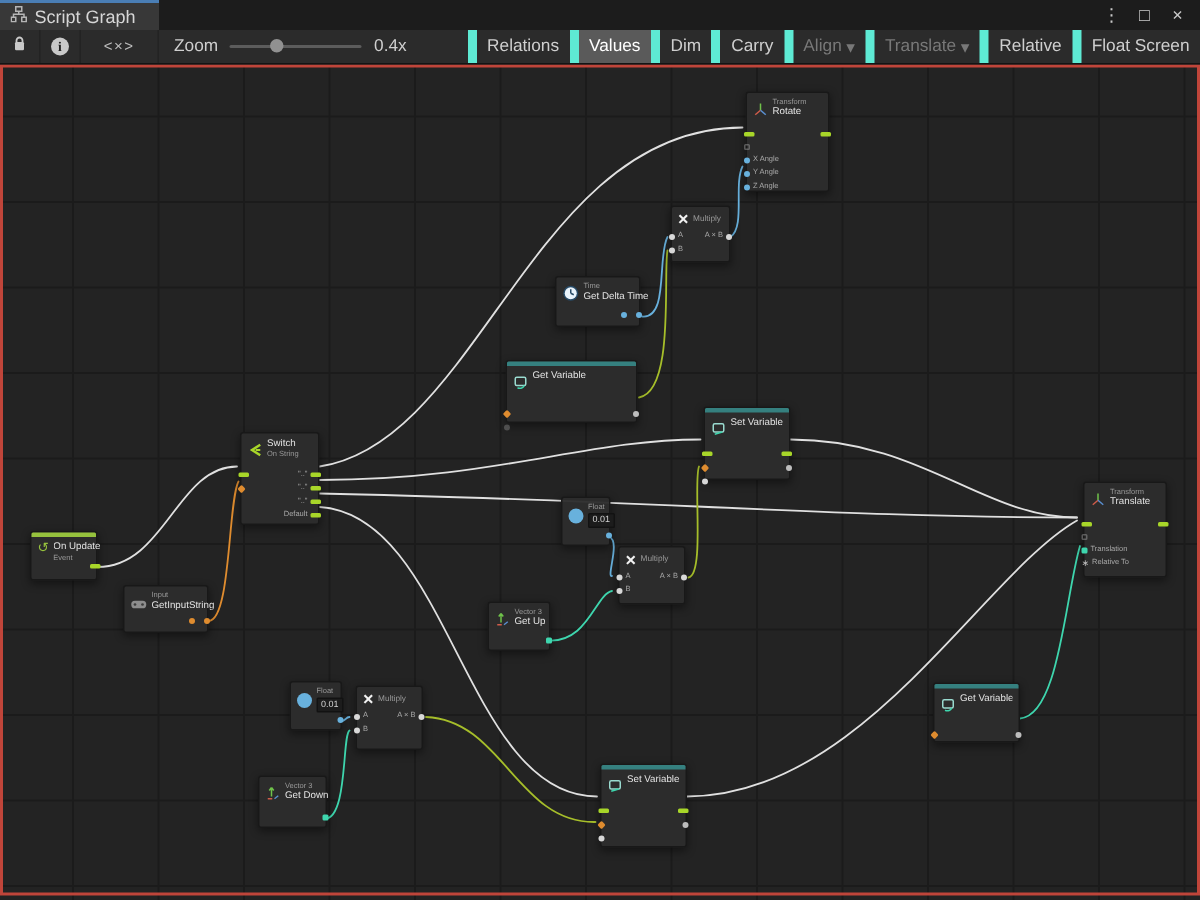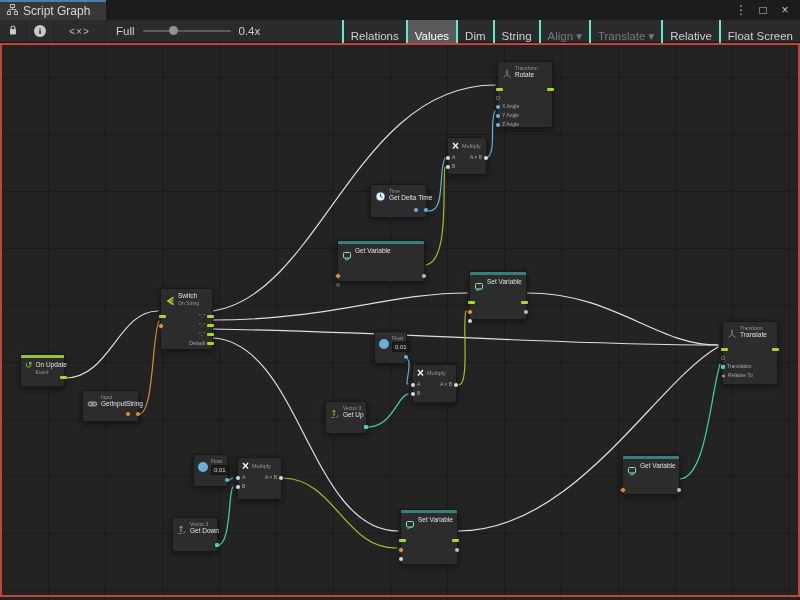--- a/index.html
+++ b/index.html
@@ -19,21 +19,21 @@
   .toolbar{position:absolute;left:0;top:20px;width:800px;height:23px;background:#2b2b2b;
            border-bottom:1px solid #141414;display:flex;align-items:stretch;color:#cfcfcf;font-size:11.5px;}
   .tbb{display:flex;align-items:center;justify-content:center;border-right:1px solid #232323;padding:0 7px;}
   .tbb.icon-btn{width:27px;padding:0;}
   .tbb.code-btn{width:52px;color:#bdbdbd;font-size:10px;letter-spacing:1px;}
   .graph-crumb{display:flex;align-items:center;gap:5px;padding:0 10px;border-right:1px solid #232323;}
   .zoom-sec{display:flex;align-items:center;gap:8px;padding:0 10px;}
   .slider-track{position:relative;width:88px;height:2px;background:#5c5c5c;border-radius:1px;}
   .slider-thumb{position:absolute;top:-4px;left:30%;width:9px;height:9px;border-radius:50%;background:#919191;}
   .tb-spacer{flex:1;}
-  .rbtn{display:flex;align-items:center;gap:3px;padding:16px 7px;border-left:2px solid #5eead4;white-space:nowrap;}
+  .rbtn{display:flex;align-items:center;gap:3px;padding:6px 7px;border-left:6px solid #5eead4;white-space:nowrap;}
   .rbtn[data-state="active"]{background:#5a5a5a;color:#fff;}
   .rbtn[data-state="disabled"]{color:#787878;align-items:center;}
   .circ-i{width:12px;height:12px;border-radius:50%;background:#c9c9c9;color:#222;font-size:9px;
           font-weight:bold;display:flex;align-items:center;justify-content:center;font-family:"Liberation Serif",serif;}
 
   
   .canvas{position:absolute;left:0;top:43px;width:800px;height:557px;background:#232323;overflow:hidden;
     background-image:linear-gradient(#1b1b1b 1px,transparent 1px),linear-gradient(90deg,#1b1b1b 1px,transparent 1px);
     background-size:57px 57px;background-position:48px 34px;}
   .graph-border{position:absolute;left:0;top:0;right:0;bottom:3px;border:2px solid var(--graph_border_red,#c0453a);
@@ -106,39 +106,39 @@
           </svg>
       </span>
     </div>
     <div class="tbb icon-btn">
       <span class="circ-i">i</span>
     </div>
     <div class="tbb code-btn">
       <span>&lt;×&gt;</span>
     </div>
     <div class="zoom-sec">
-      <span>Full</span>
+      <span>Zoom</span>
       <span class="slider-track">
         <span class="slider-thumb"></span>
       </span>
       <span>0.4x</span>
     </div>
     <div class="tb-spacer"></div>
 
     <div class="rbtn" data-state="normal">
         <span>Relations</span>
       </div>
     <div class="rbtn" data-state="active">
         <span>Values</span>
       </div>
     <div class="rbtn" data-state="normal">
         <span>Dim</span>
       </div>
     <div class="rbtn" data-state="normal">
-        <span>String</span>
+        <span>Carry</span>
       </div>
     <div class="rbtn" data-state="disabled">
         <span>Align</span>
         <span>▾</span>
       </div>
     <div class="rbtn" data-state="disabled">
         <span>Translate</span>
         <span>▾</span>
       </div>
     <div class="rbtn" data-state="normal">

